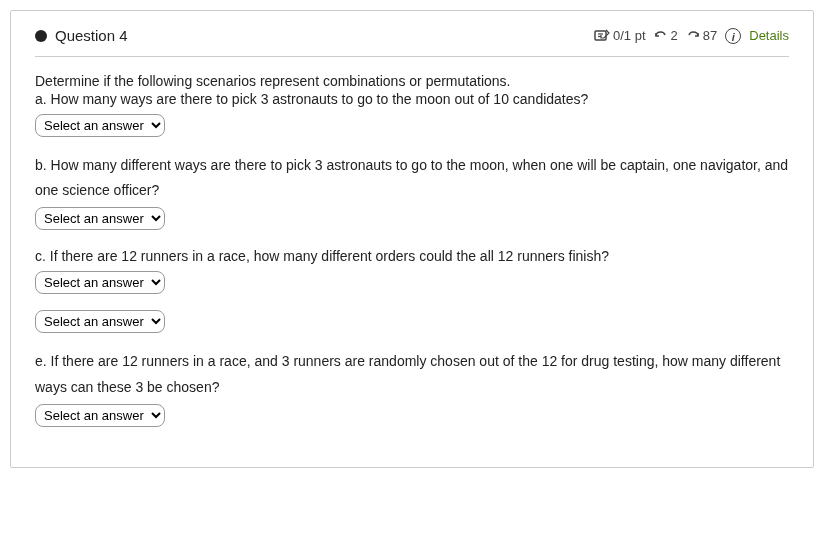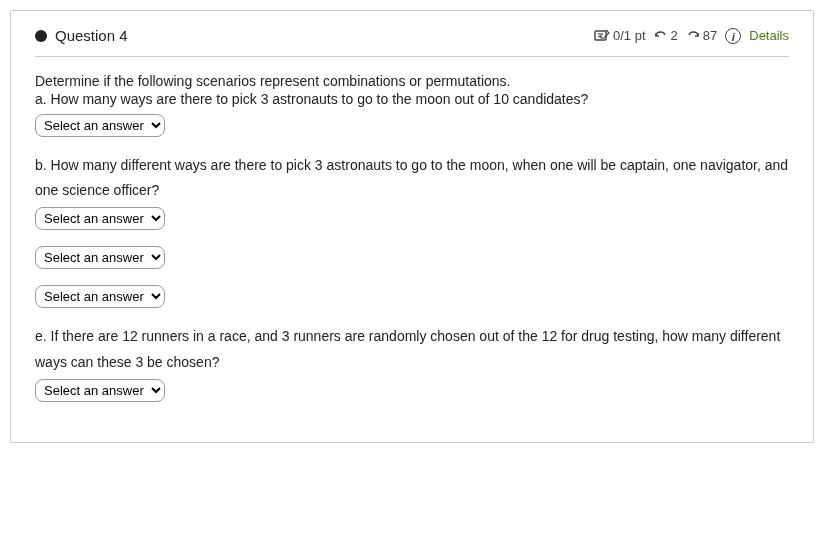--- a/index.html
+++ b/index.html
@@ -170,20 +170,21 @@
       <span>b. How many different ways are there to pick 3 astronauts to go to the moon, when one will be captain, one navigator, and one science officer?</span>
       <select>
         <option>Select an answer</option>
         <option>Combination</option>
         <option>Permutation</option>
       </select>
     </div>
   </div>
 
   <div class="part">
+    <div>c. If there are 12 runners in a race, how many different orders could the all 12 runners finish?</div>
     <select class="select-block">
       <option>Select an answer</option>
       <option>Combination</option>
       <option>Permutation</option>
     </select>
   </div>
 
   <div class="part">
     <div class="part-inline">
       <select>

